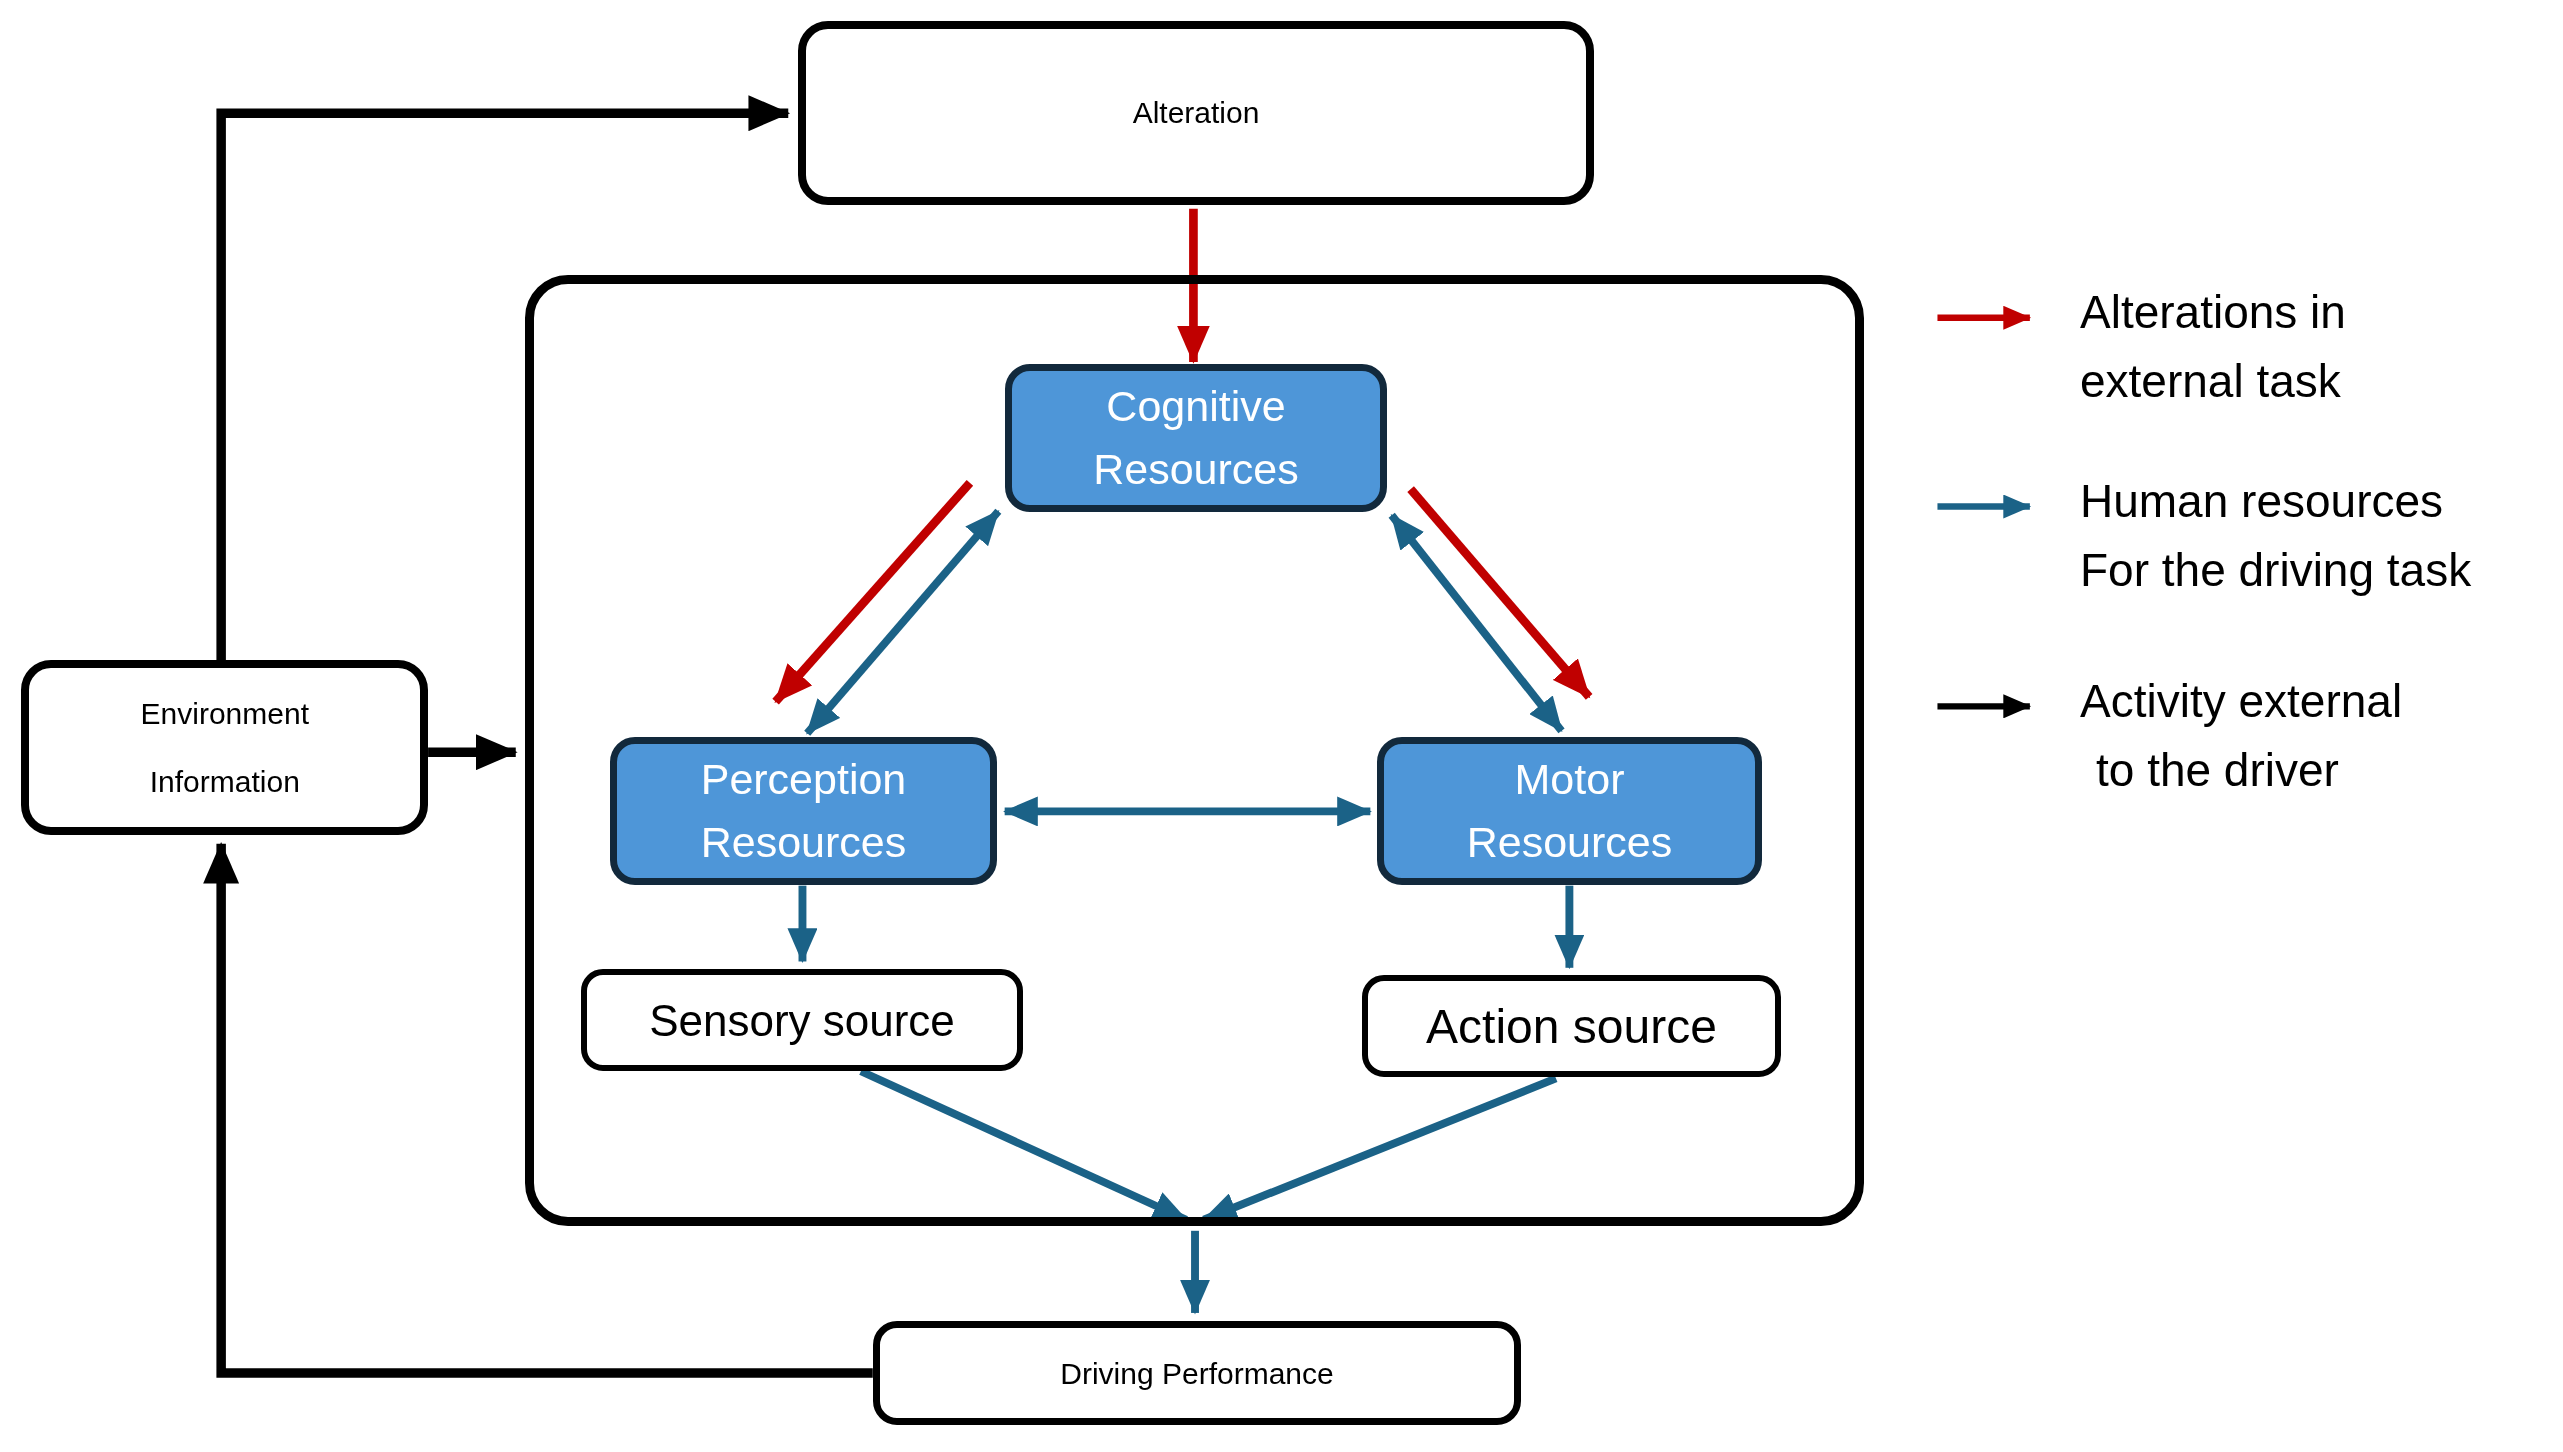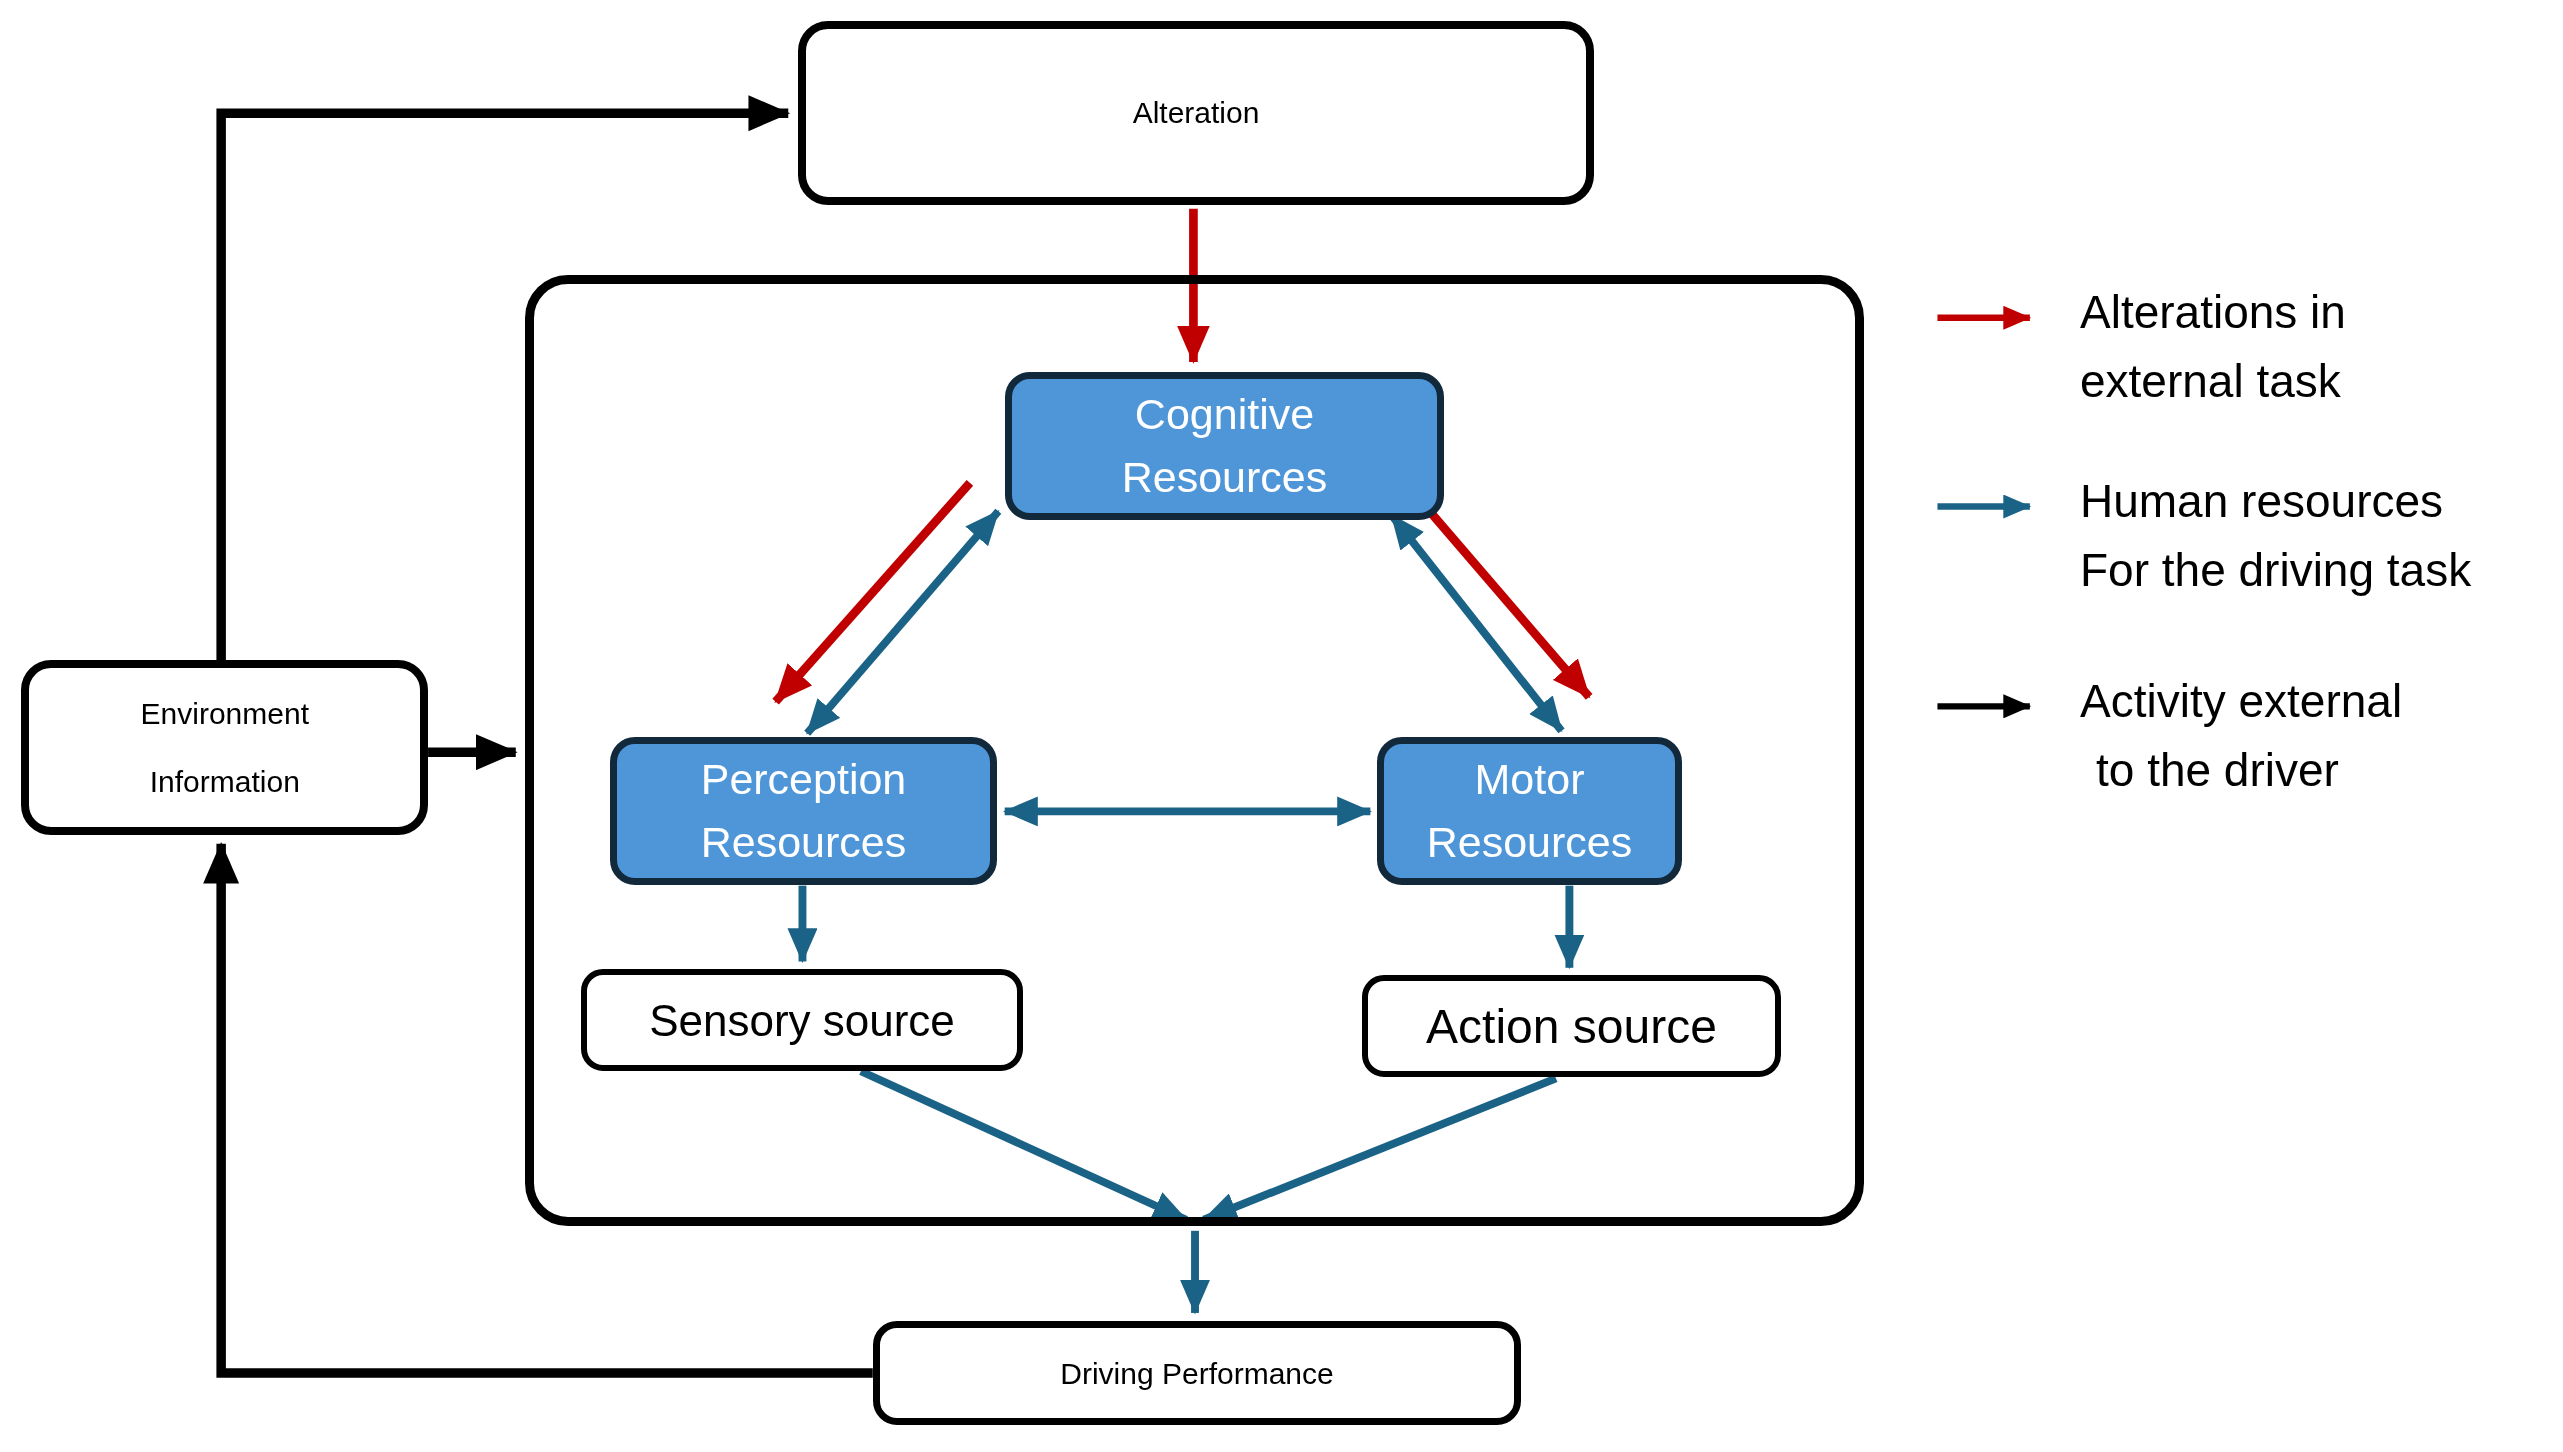--- a/index.html
+++ b/index.html
@@ -30,23 +30,23 @@
   .white-node{
     background:var(--background,#fff);border:8px solid var(--box_border,#000);
     color:var(--text,#000);font-size:30px;line-height:68px;border-radius:30px;
   }
   .blue-node{
     background:var(--node_fill,#4E96D8);border:7.1px solid var(--node_border,#12293C);
     color:var(--node_text,#fff);font-size:43px;line-height:63px;border-radius:25px;
   }
   .alteration{left:798px;top:21.3px;width:796px;height:184px;}
   .environment{left:21.3px;top:660px;width:407px;height:175px;}
-  .cognitive{left:1005px;top:372px;width:439px;height:148px;}
+  .cognitive{left:1005px;top:364px;width:382px;height:148px;}
   .perception{left:610px;top:737px;width:387px;height:148px;}
-  .motor{left:1377px;top:737px;width:305px;height:148px;}
+  .motor{left:1377px;top:737px;width:385px;height:148px;}
   .sensory{left:581px;top:969px;width:442px;height:102px;border-width:6.3px;border-radius:22px;font-size:44px;line-height:47px;}
   .action{left:1362px;top:975px;width:419px;height:102px;border-width:6.3px;border-radius:22px;font-size:48px;line-height:47px;}
   .driving{left:873px;top:1321px;width:648px;height:104px;border-width:7.1px;border-radius:24px;line-height:49px;}
 
   .legend-item{
     position:absolute;left:2080px;width:483px;z-index:3;
     color:var(--text,#000);font-size:46px;line-height:69px;
   }
   .legend-item-1{top:278px;}
   .legend-item-2{top:467px;}

